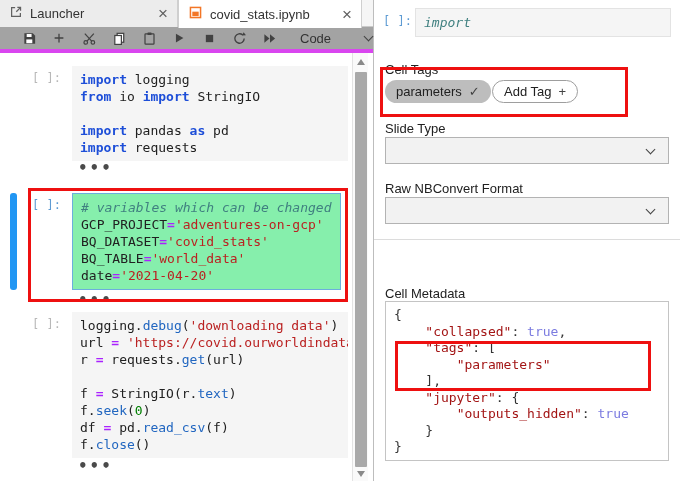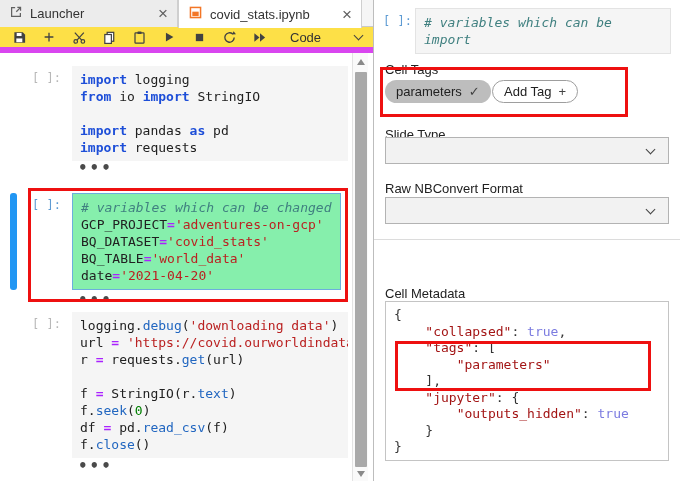--- a/index.html
+++ b/index.html
@@ -10,22 +10,22 @@
   
   #left-panel { left:0; top:0; width:373px; height:481px; background:#fff; }
   #tabbar { left:0; top:0; width:373px; height:27px; background:#f5f5f5; border-bottom:1px solid #c9c9c9; display:flex; }
   .tab { display:flex; align-items:center; gap:7px; padding:0 9px; font-size:13px; color:#333; height:27px; }
   .tab.inactive { width:178px; background:#ececec; border-right:1px solid #cfcfcf; }
   .tab.active { width:184px; background:#fff; border-left:1px solid #cfcfcf; border-right:1px solid #cfcfcf;
                 height:28px; position:relative; z-index:2; }
   .tab .label { flex:1; white-space:nowrap; overflow:hidden; }
   .tab .close { font-size:17px; color:#616161; line-height:1; cursor:pointer; font-weight:400; }
 
-  #toolbar { left:0; top:27px; width:373px; height:26px; background:#fde047; border-bottom:6px solid #d946ef;
-             display:flex; align-items:center; padding-left:4px; z-index:1;}
+  #toolbar { left:0; top:27px; width:373px; height:26px; background:#a3a3a3; border-bottom:4px solid #d946ef;
+             display:flex; align-items:center; padding-left:14px; z-index:1;}
   .tbtn { width:30px; height:24px; background:none; border:none; display:flex; align-items:center; justify-content:center; cursor:pointer; }
   .tbtn svg { display:block; }
   #mode-select { margin-left:16px; display:flex; align-items:center; cursor:pointer; }
   #mode-select .mode-label { font-size:13px; color:#333; }
   .chev { width:7px; height:7px; border-right:1.5px solid #424242; border-bottom:1.5px solid #424242;
           transform:rotate(45deg); display:inline-block; }
   #mode-select .chev { margin-left:34px; margin-top:-3px; }
 
   #nb-content { left:0; top:53px; width:373px; height:428px; background:#fff; }
 
@@ -211,34 +211,34 @@
       <span class="scroll-arrow up"></span>
       <div id="nb-thumb"></div>
       <span class="scroll-arrow down"></span>
     </div>
   </div>
 </div>
 
 <div id="right-panel" class="abs">
 
   <span class="prompt active" style="left:9px; top:14px;">[ ]:</span>
-  <div id="preview-body" class="abs code"><div><span class="tk-cm"># variables which can be</span></div><div><span class="tk-cm">import</span></div></div>
+  <div id="preview-body" class="abs code"><div><span class="tk-cm">import</span></div></div>
 
   <span class="side-label abs" style="left:11px; top:62px;">Cell Tags</span>
   <div class="pill" id="tag-add">
     <span>Add Tag</span>
     <span class="glyph">+</span>
   </div>
   <div class="pill" id="tag-parameters">
     <span>parameters</span>
     <span class="glyph">✓</span>
   </div>
   <div class="annotation abs" style="left:6px; top:67px; width:248px; height:50px;"></div>
 
-  <span class="side-label abs" style="left:11px; top:127px;">Slide Type</span>
+  <span class="side-label abs" style="left:11px; top:121px;">Slide Type</span>
   <div class="select-box" style="top:137px;">
     <span></span>
     <span class="chev"></span>
   </div>
 
   <span class="side-label abs" style="left:11px; top:181px;">Raw NBConvert Format</span>
   <div class="select-box" style="top:197px;">
     <span></span>
     <span class="chev"></span>
   </div>

